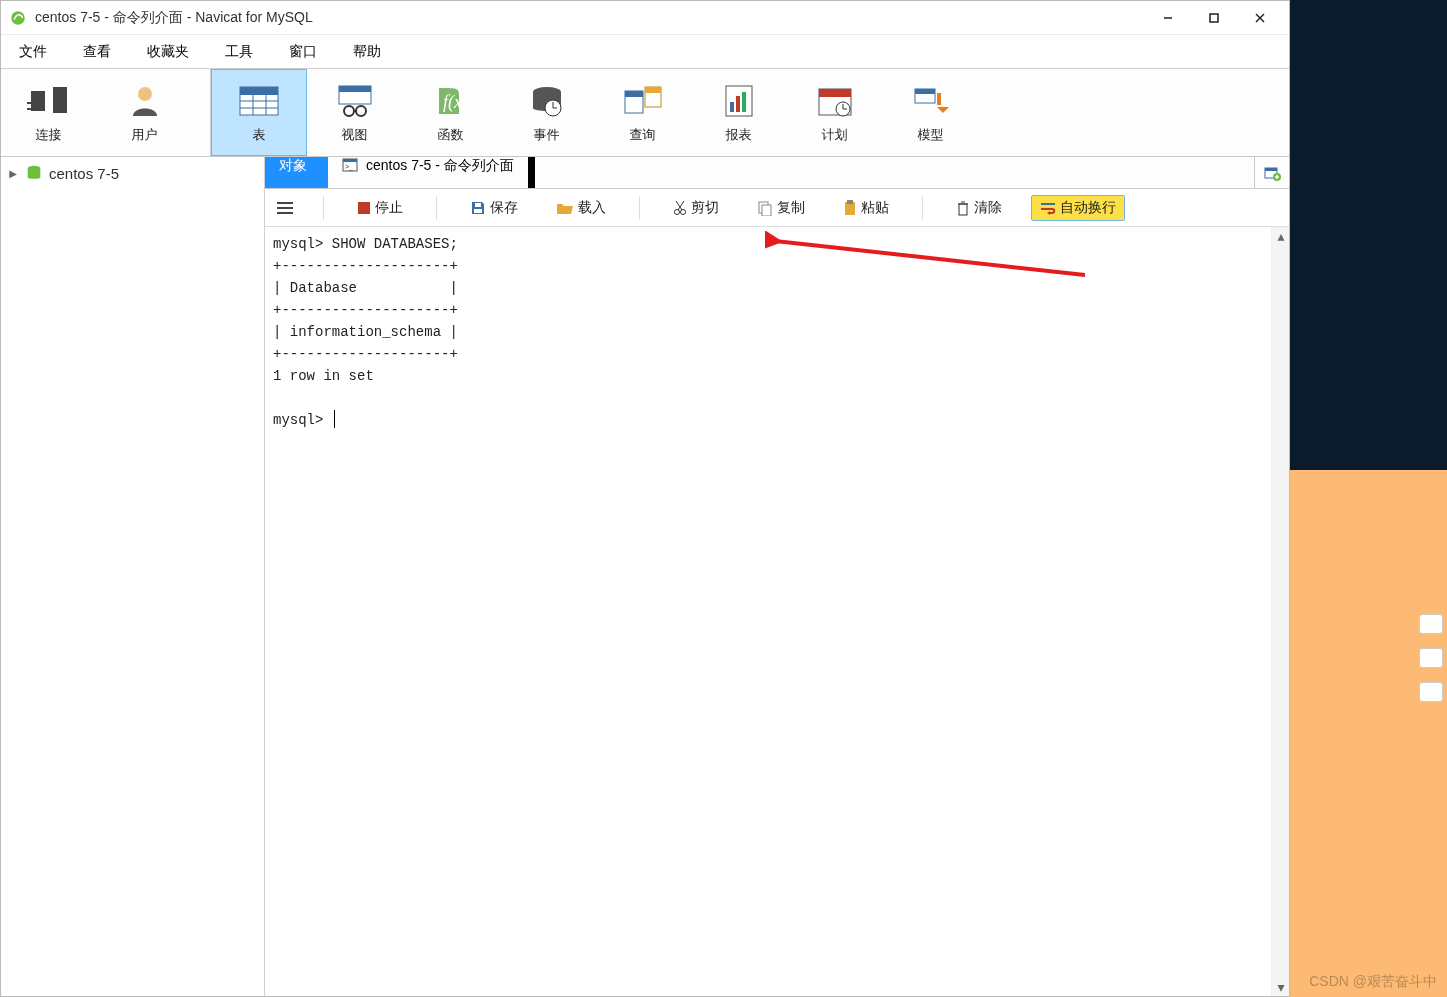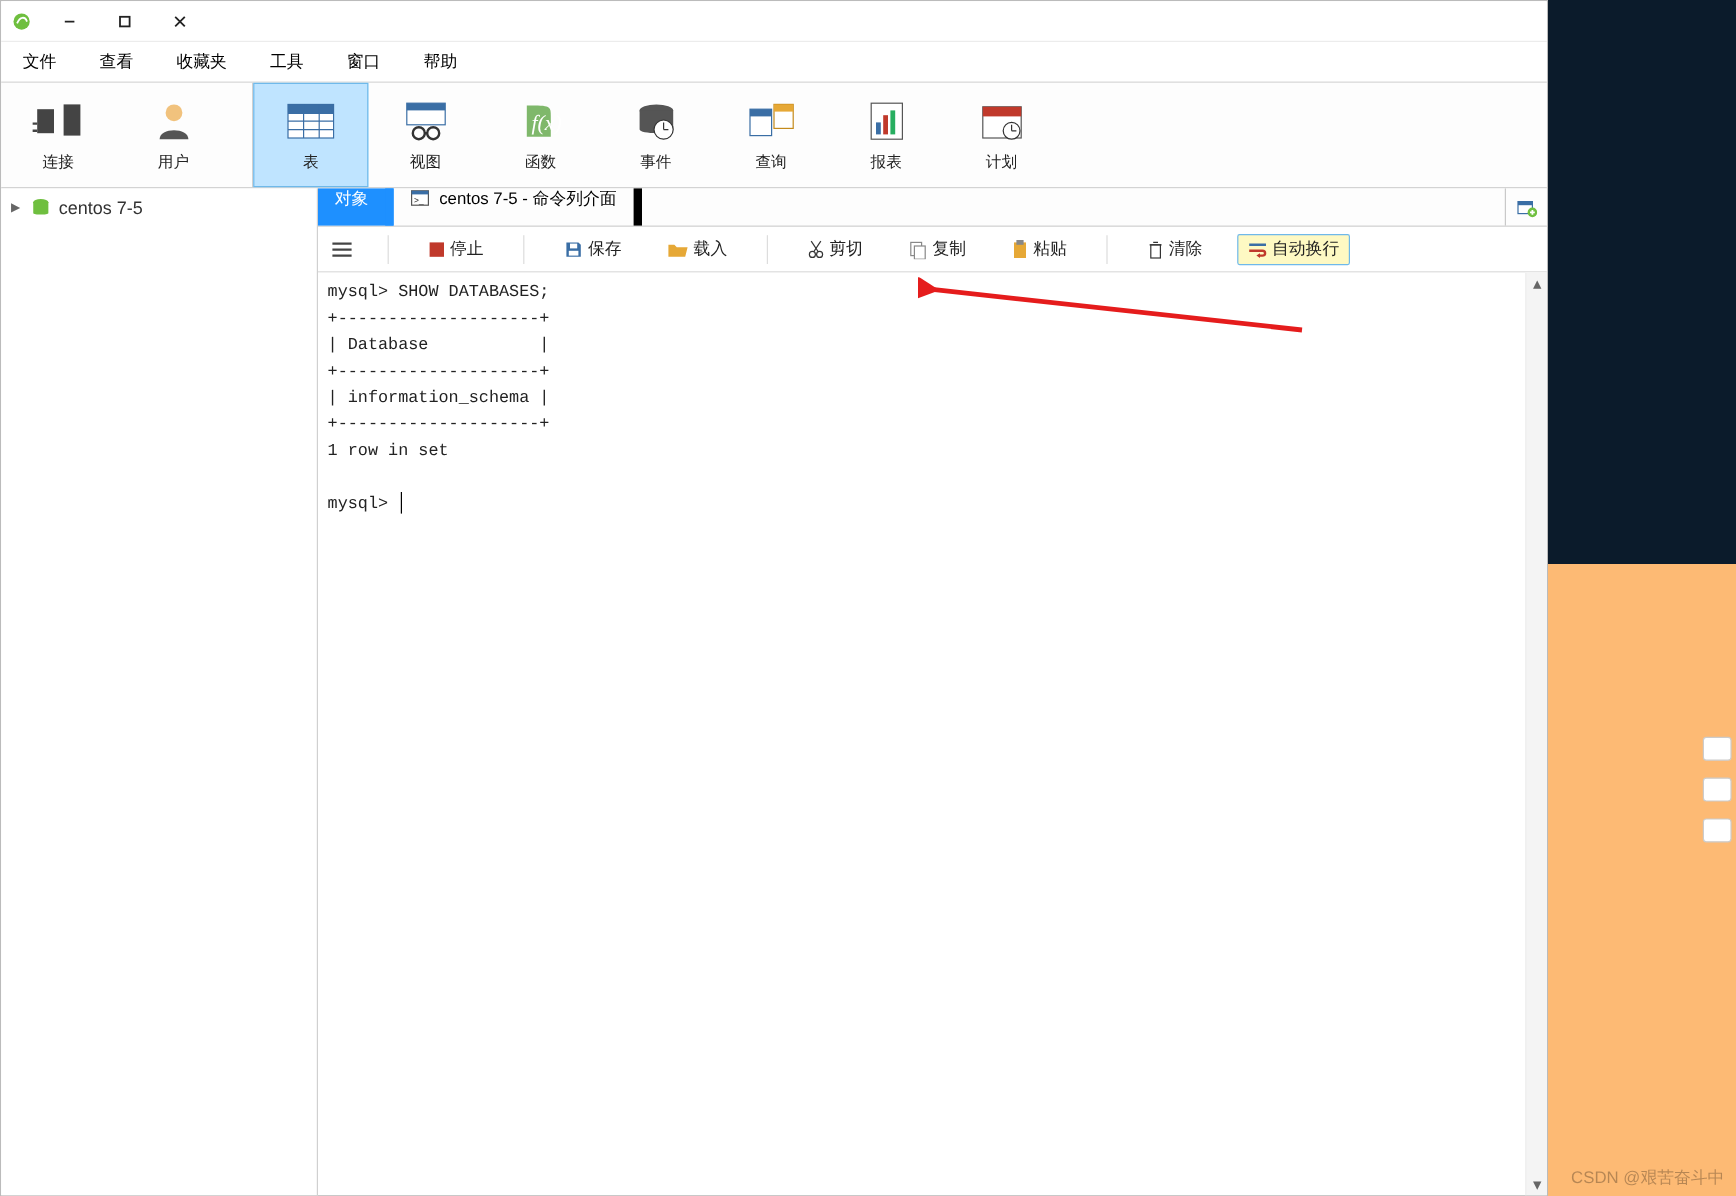--- a/index.html
+++ b/index.html
@@ -41,21 +41,21 @@
   .tabstrip { display: flex; align-items: stretch; height: 32px; border-bottom: 1px solid #c9c9c9; background: #fdfdfd; }
   .tab { display: flex; padding: 0 14px; gap: 8px; border-right: 7px solid #000000; font-size: 14px; cursor: pointer; }
   .tab.active { background: #1e90ff; color: #fff; border-right-color: #1e90ff; }
   .tab .tabicon { width: 16px; height: 16px; }
   .tabstrip .tabspacer { flex: 1; border-right: 1px solid #c9c9c9; }
   .tabstrip .addtab { width: 34px; display: flex; align-items: center; justify-content: center; cursor: pointer; }
 
   
   .actbar { display: flex; align-items: center; height: 38px; border-bottom: 1px solid #ddd; background: #fff; padding: 0 6px; gap: 20px; }
   .actbtn { display: flex; align-items: center; gap: 4px; padding: 3px 8px; border-radius: 2px; cursor: pointer; border: 1px solid transparent; font-size: 14px; color: #222; }
-  .actbtn.pressed { background: #fef9c3; border: 1px solid #6fb9ea; }
+  .actbtn.pressed { background: #fde047; border: 1px solid #6fb9ea; }
   .actsep { width: 1px; height: 24px; background: #ddd; margin: 0 4px; }
   .hamb { width: 28px; height: 28px; display: flex; align-items: center; justify-content: center; cursor: pointer; }
 
   
   .console-wrap { flex: 1; position: relative; display: flex; }
   .console { flex: 1; font-family: "Consolas", "Courier New", monospace; font-size: 14px; line-height: 22px; color: #222; white-space: pre; padding: 6px 8px; overflow: auto; }
   .console-cursor { display: inline-block; width: 1px; height: 18px; background: #000; vertical-align: text-bottom; margin-left: 2px; }
   .arrow-annot { position: absolute; left: 500px; top: 4px; pointer-events: none; }
   .scrollbar-v { width: 18px; background: #f4f4f4; border-left: 1px solid #eee; position: relative; }
   .scrollbar-v .scrollbtn { position: absolute; left: 2px; width: 14px; height: 14px; display: flex; align-items: center; justify-content: center; color: #666; cursor: pointer; }
@@ -75,20 +75,21 @@
 </head>
 <body>
 
 <div class="app">
 
   <div class="titlebar">
     <svg class="app-icon" viewBox="0 0 24 24">
       <circle cx="12" cy="12" r="9" fill="#6fbf3f"></circle>
       <path d="M7 14 C10 6, 16 6, 18 12" stroke="#fff" stroke-width="2" fill="none"></path>
     </svg>
+    <span class="title">centos 7-5 - 命令列介面 - Navicat for MySQL</span>
     <div class="winbtns">
       <div class="wbtn">
           <svg width="12" height="12">
             <line x1="2" y1="6" x2="10" y2="6" stroke-width="1.5"></line>
           </svg>
         </div>
       <div class="wbtn">
           <svg width="12" height="12">
             <rect x="2" y="2" width="8" height="8" fill="none" stroke-width="1.5"></rect>
           </svg>
@@ -205,20 +206,31 @@
       <span class="ticon">
         <svg width="36" height="32">
             <rect x="2" y="4" width="32" height="26" fill="#fff" stroke="#555"></rect>
             <rect x="2" y="4" width="32" height="8" fill="#c0392b"></rect>
             <circle cx="26" cy="24" r="7" fill="#fff" stroke="#333"></circle>
             <line x1="26" y1="24" x2="26" y2="19" stroke="#333"></line>
             <line x1="26" y1="24" x2="30" y2="24" stroke="#333"></line>
           </svg>
       </span>
       <span class="tlabel">计划</span>
+    </div>
+    <div class="tbtn">
+      <span class="ticon">
+        <svg width="40" height="32">
+            <rect x="4" y="4" width="20" height="14" fill="#fff" stroke="#3a6ea5"></rect>
+            <rect x="4" y="4" width="20" height="5" fill="#3a6ea5"></rect>
+            <path d="M26 22 L38 22 L32 28 Z" fill="#e67e22"></path>
+            <rect x="26" y="8" width="4" height="12" fill="#e67e22"></rect>
+          </svg>
+      </span>
+      <span class="tlabel">模型</span>
     </div>
   </div>
 
   <div class="workarea">
 
     <div class="sidebar">
       <div class="tree-row">
         <span class="tree-arrow">▶</span>
         <svg class="tree-icon" viewBox="0 0 20 20">
           <ellipse cx="10" cy="5" rx="7" ry="3" fill="#6fbf3f"></ellipse>

